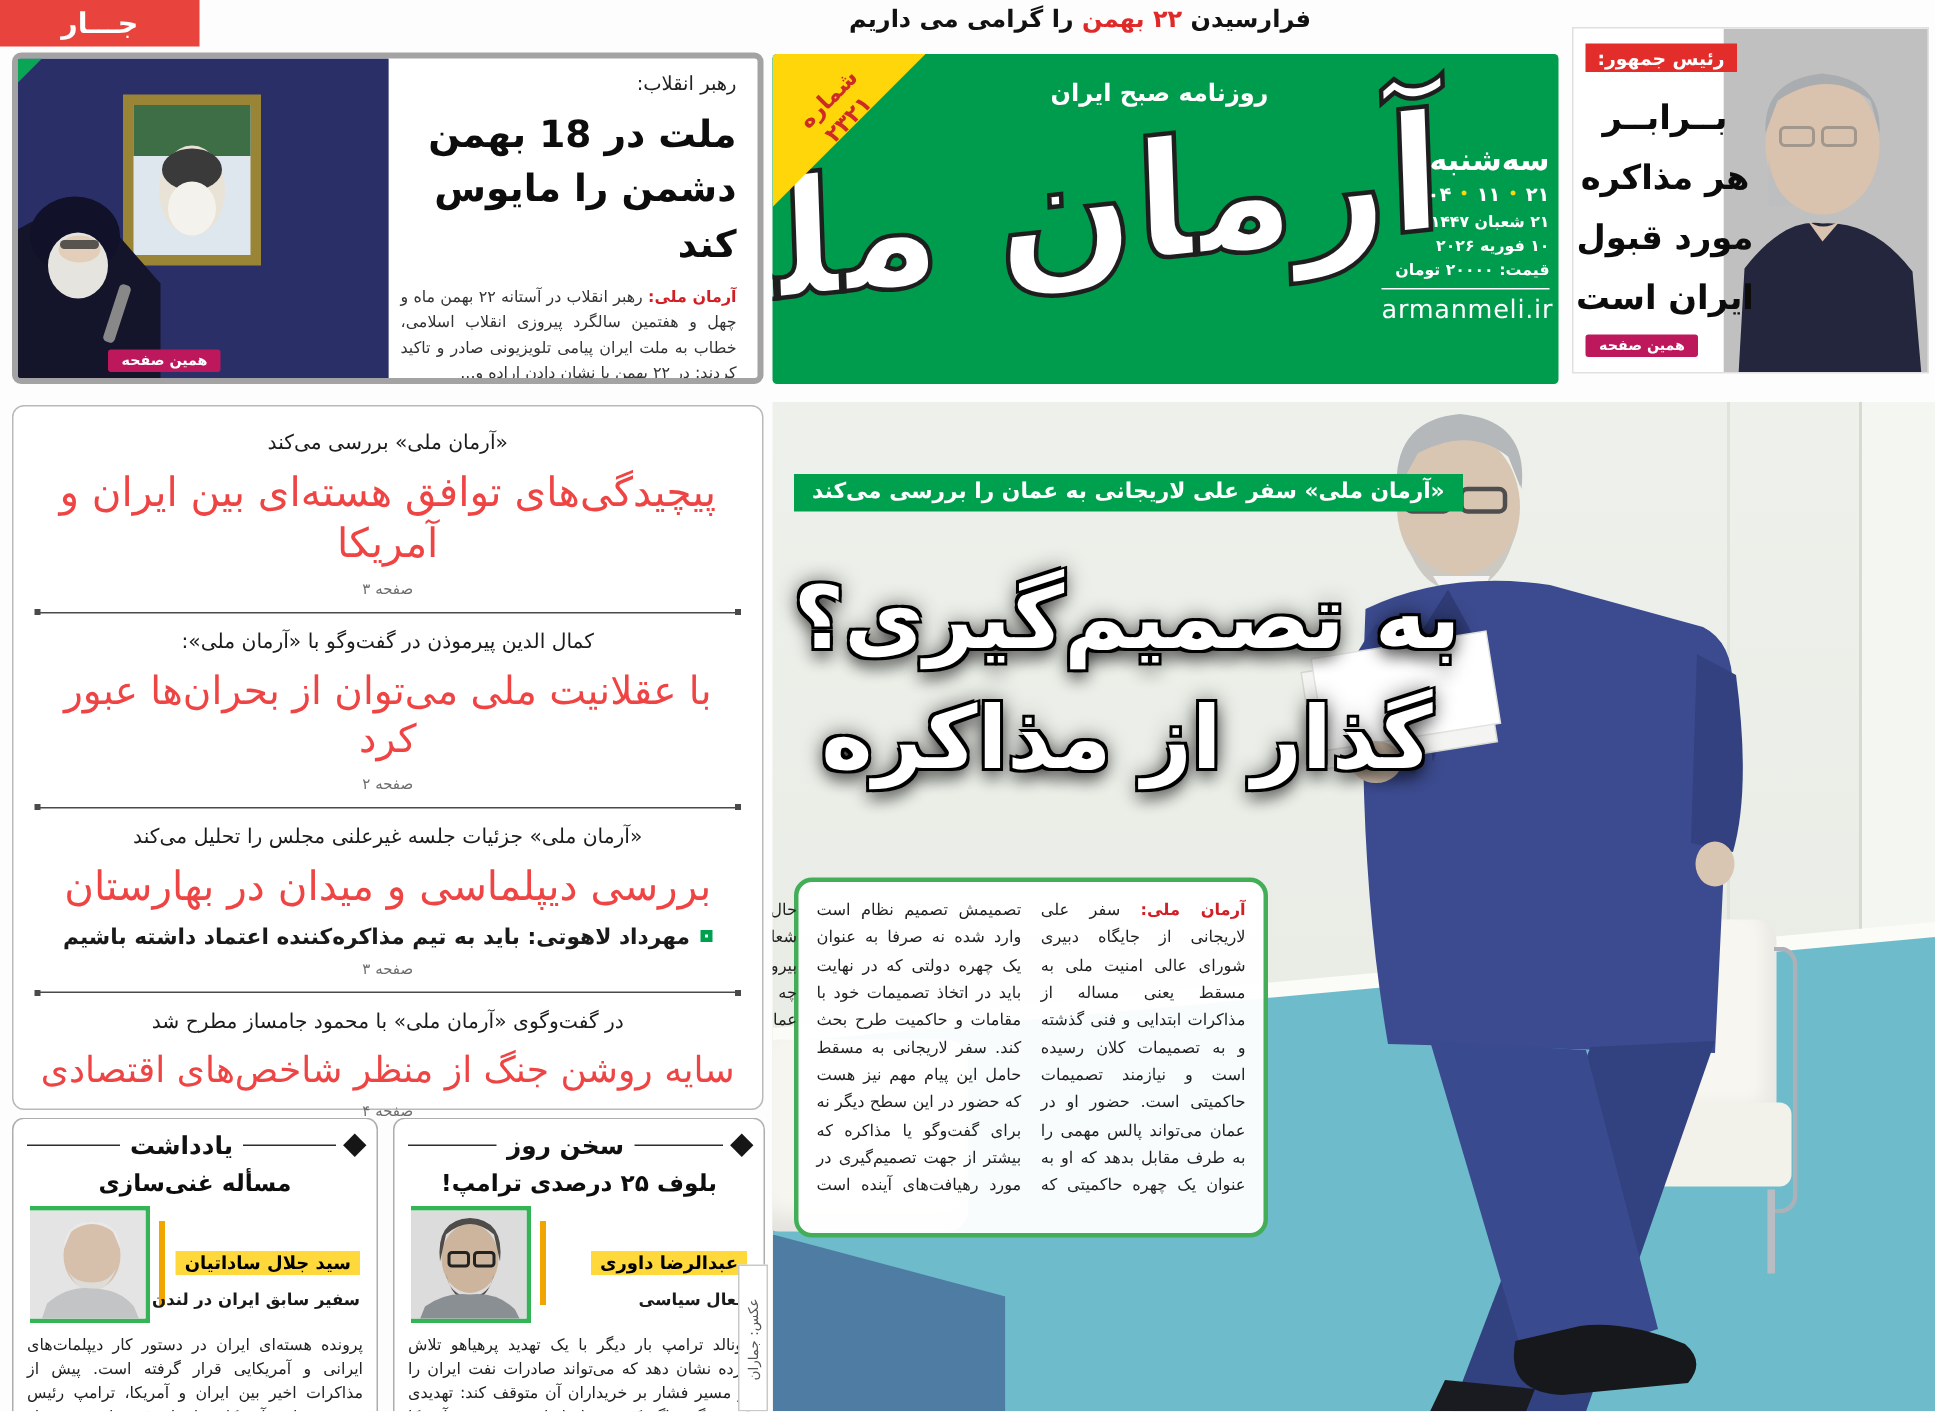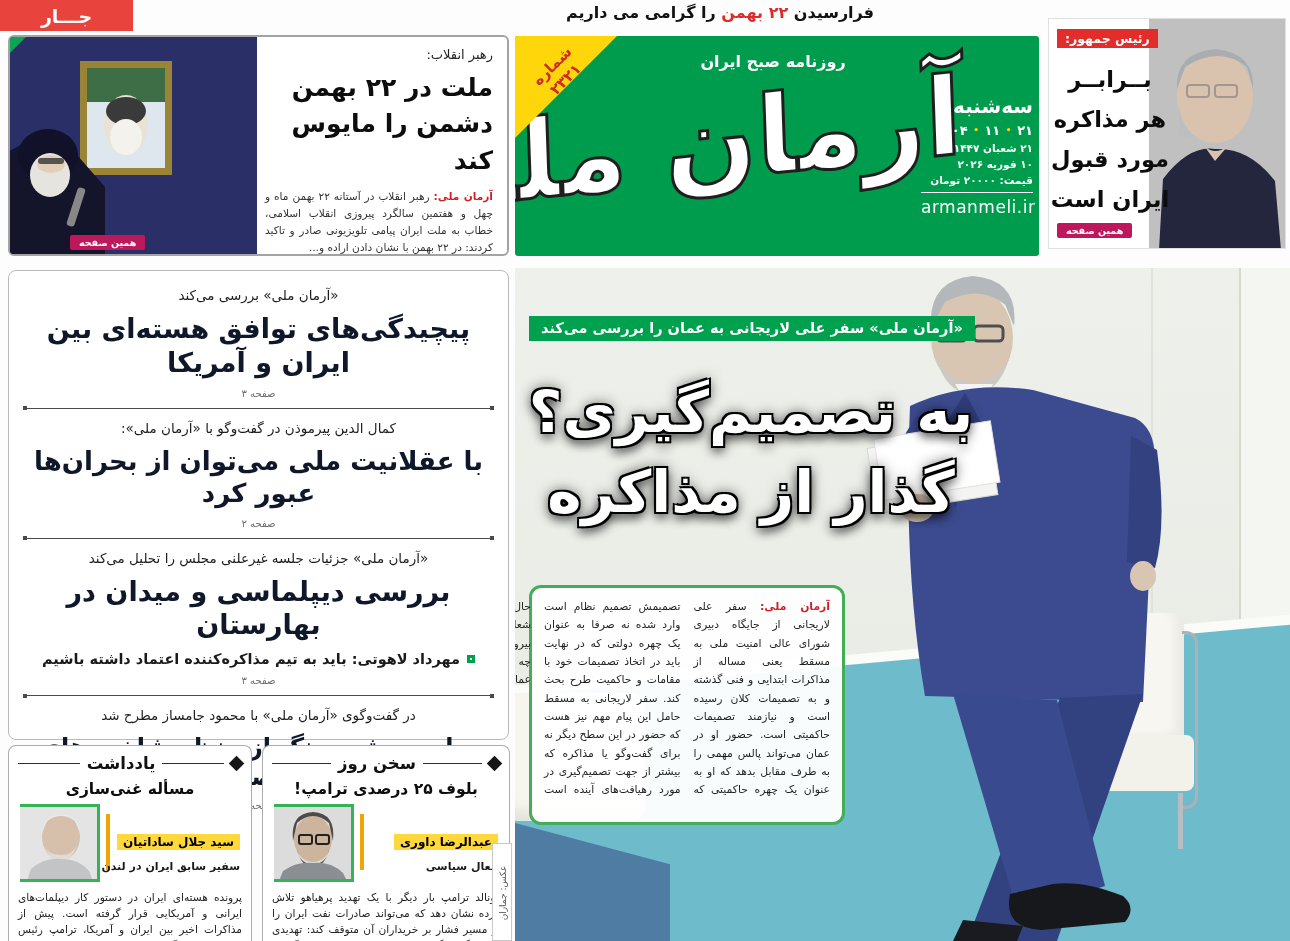--- a/index.html
+++ b/index.html
@@ -5,21 +5,21 @@
   * { margin:0; padding:0; box-sizing:border-box; }
   body { background:#ffffff; font-family:"DejaVu Sans", sans-serif; }
   .page { position:relative; width:1290px; height:941px; background:#fdfdfd; overflow:hidden; direction:rtl; }
   .abs { position:absolute; }
 
   
   .ad-banner { left:0; top:0; width:133px; height:31px; background:#e8433c; color:#fff;
     font-weight:bold; font-size:19px; display:flex; align-items:center; justify-content:center; letter-spacing:2px; }
 
   
-  .leader-box { left:8px; top:35px; width:501px; height:221px; border:2px solid #a3a3a3; border-radius:6px;
+  .leader-box { left:8px; top:35px; width:501px; height:221px; border:4px solid #a3a3a3; border-radius:6px;
     background:#fff; display:flex; overflow:hidden; }
   .leader-text { width:254px; padding:10px 14px 6px 8px; }
   .leader-kicker { font-size:13px; color:#222; margin-bottom:8px; }
   .leader-headline { font-size:25px; font-weight:bold; color:#0d0d0d; line-height:1.45; }
   .leader-body { margin-top:9px; font-size:10.6px; text-align:justify; line-height:1.62; color:#333; }
   .red-lead { color:#d21f26; font-weight:bold; }
   .leader-photo { position:relative; width:247px; background:#2b2f68; }
   .green-tag { position:absolute; background:#be185d; color:#fff; font-size:9.5px; font-weight:bold;
     padding:2px 9px; border-radius:2px; white-space:nowrap; }
   .leader-tag { bottom:4px; left:60px; }
@@ -54,21 +54,21 @@
     font-size:12.5px; font-weight:bold; padding:2px 8px; z-index:3; }
   .pres-headline { position:absolute; left:0; top:40px; width:122px; text-align:center;
     font-size:22.5px; font-weight:bold; line-height:1.78; color:#0c0c0c; z-index:2; }
   .pres-tag { left:8px; top:204px; z-index:3; }
 
   
   .headlines-panel { left:8px; top:270px; width:501px; height:470px; border:1px solid #b9b9b9;
     border-radius:8px; background:#fff; padding-top:12px; }
   .h-section { text-align:center; padding:4px 12px 2px; }
   .kicker { font-size:13.5px; color:#1c1c1c; margin-bottom:9px; }
-  .h-title { font-weight:bold; color:#0f172a; line-height:1.25; }
+  .h-title { font-weight:normal; color:#ef4444; line-height:1.25; }
   .t1 { font-size:27px; } .t2 { font-size:26px; } .t3 { font-size:27px; } .t4 { font-size:24px; }
   .h-sub { margin-top:9px; font-size:14.5px; font-weight:bold; color:#1a1a1a; }
   .gsq { display:inline-block; width:8px; height:8px; border:3px solid #00a14e; margin-left:7px; vertical-align:1px; }
   .pageref { font-size:10px; color:#6d6d6d; margin-top:8px; }
   .divider { position:relative; margin:7px 16px; border-top:1px solid #4a4a4a; }
   .divider::before, .divider::after { content:""; position:absolute; top:-2.5px; width:4px; height:4px; background:#4a4a4a; }
   .divider::before { right:-2px; } .divider::after { left:-2px; }
 
   
   .op-box { top:745px; height:196px; border:1px solid #adadad; border-bottom:none;
@@ -133,21 +133,21 @@
 <div class="page">
 
   <div class="abs ad-banner">
     <span>جـــار</span>
   </div>
 
   <div class="abs leader-box">
     <div class="leader-text">
       <div class="leader-kicker">رهبر انقلاب:</div>
       <div class="leader-headline">
-        <div>ملت در ۲۲ بهمن</div>
+        <div>ملت در 18 بهمن</div>
         <div>دشمن را مایوس کند</div>
       </div>
       <div class="leader-body">
         <span class="red-lead">آرمان ملی:</span>
         <span>رهبر انقلاب در آستانه ۲۲ بهمن ماه و چهل و هفتمین سالگرد پیروزی انقلاب اسلامی، خطاب به ملت ایران پیامی تلویزیونی صادر و تاکید کردند: در ۲۲ بهمن با نشان دادن اراده و...</span>
       </div>
     </div>
     <div class="leader-photo">
       <svg width="247" height="221" viewBox="0 0 247 221">
         <rect x="0" y="0" width="247" height="221" fill="#2b2f68"></rect>

